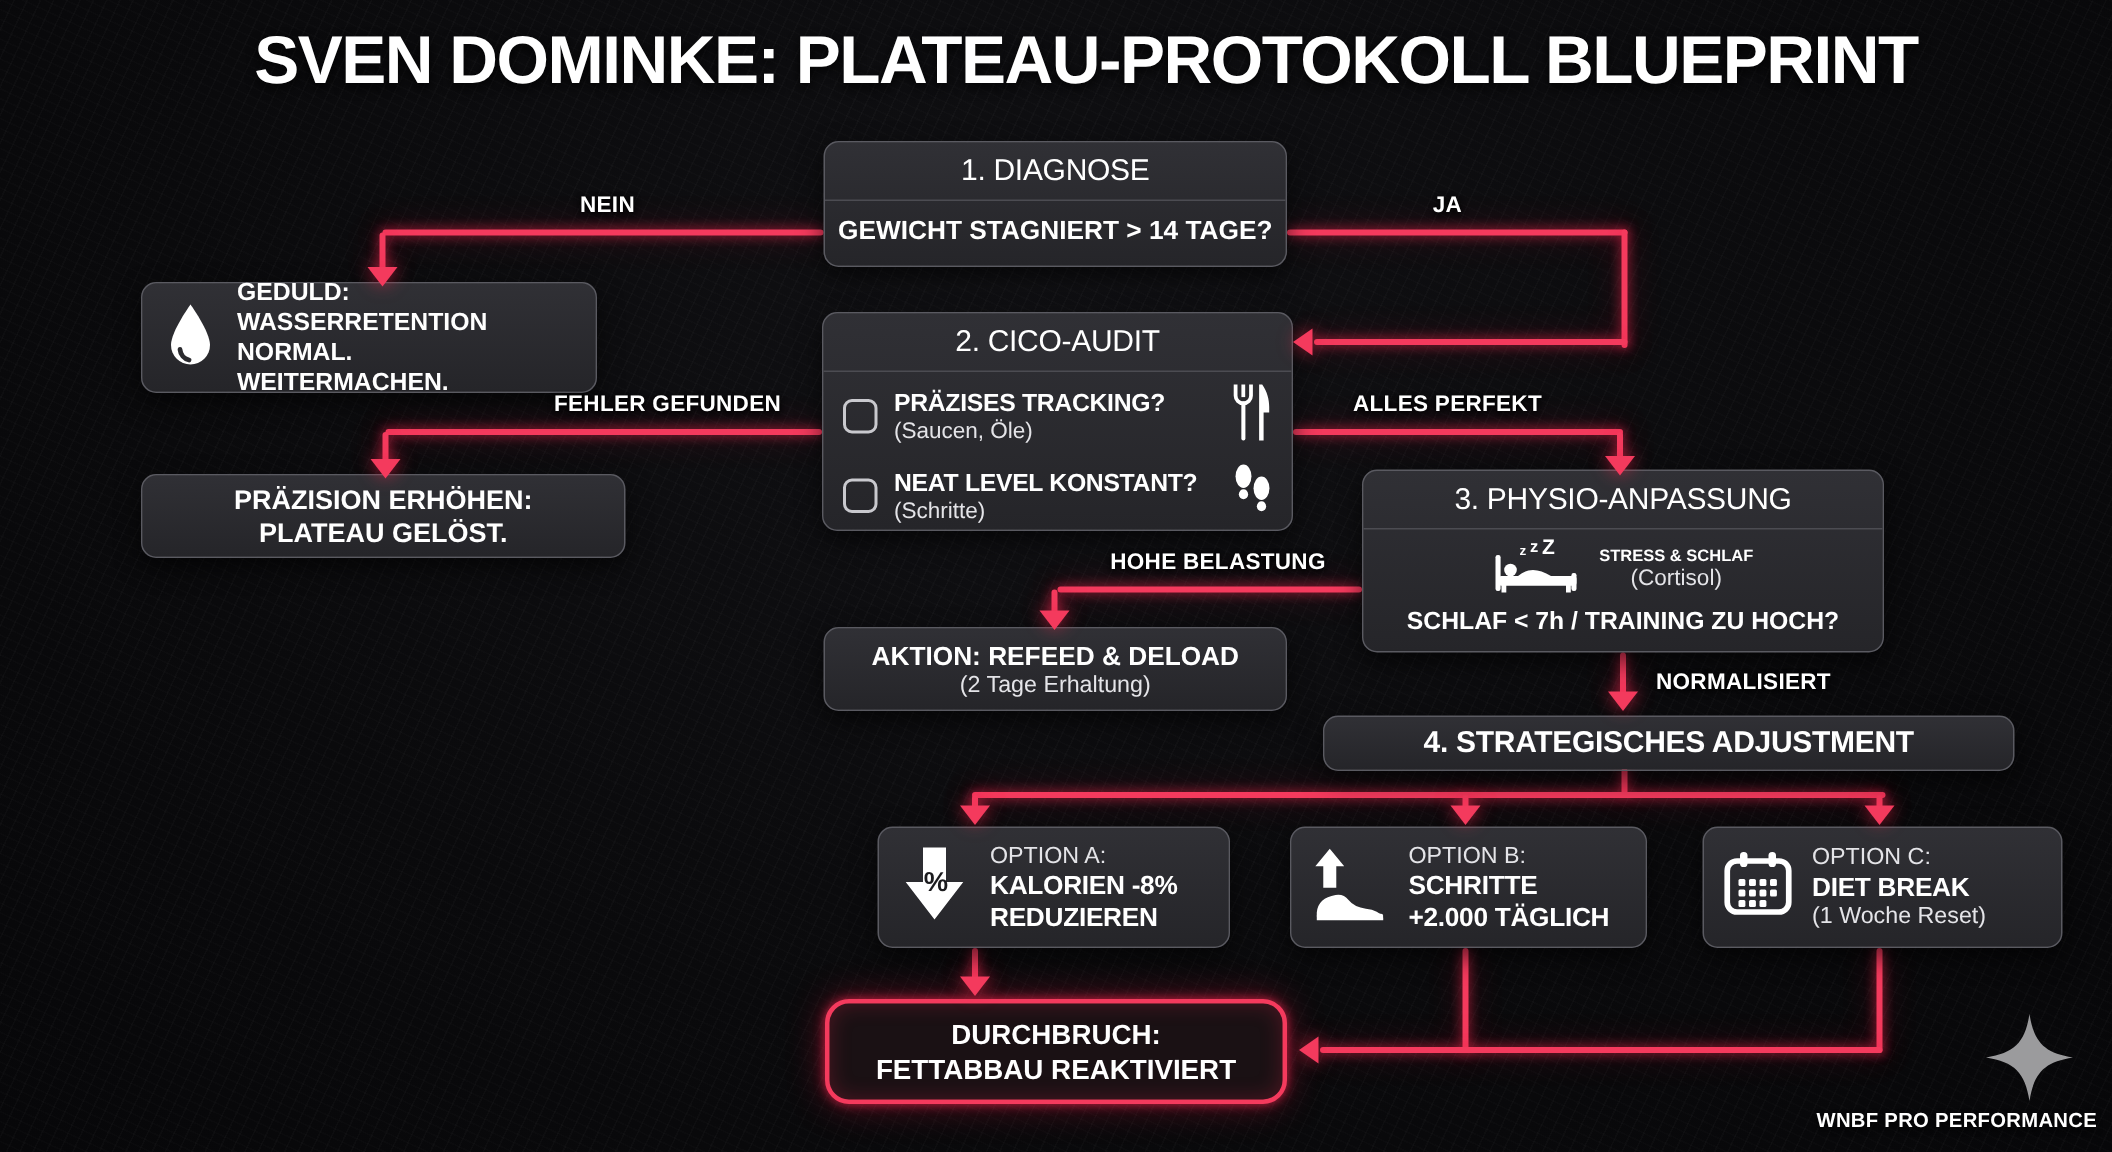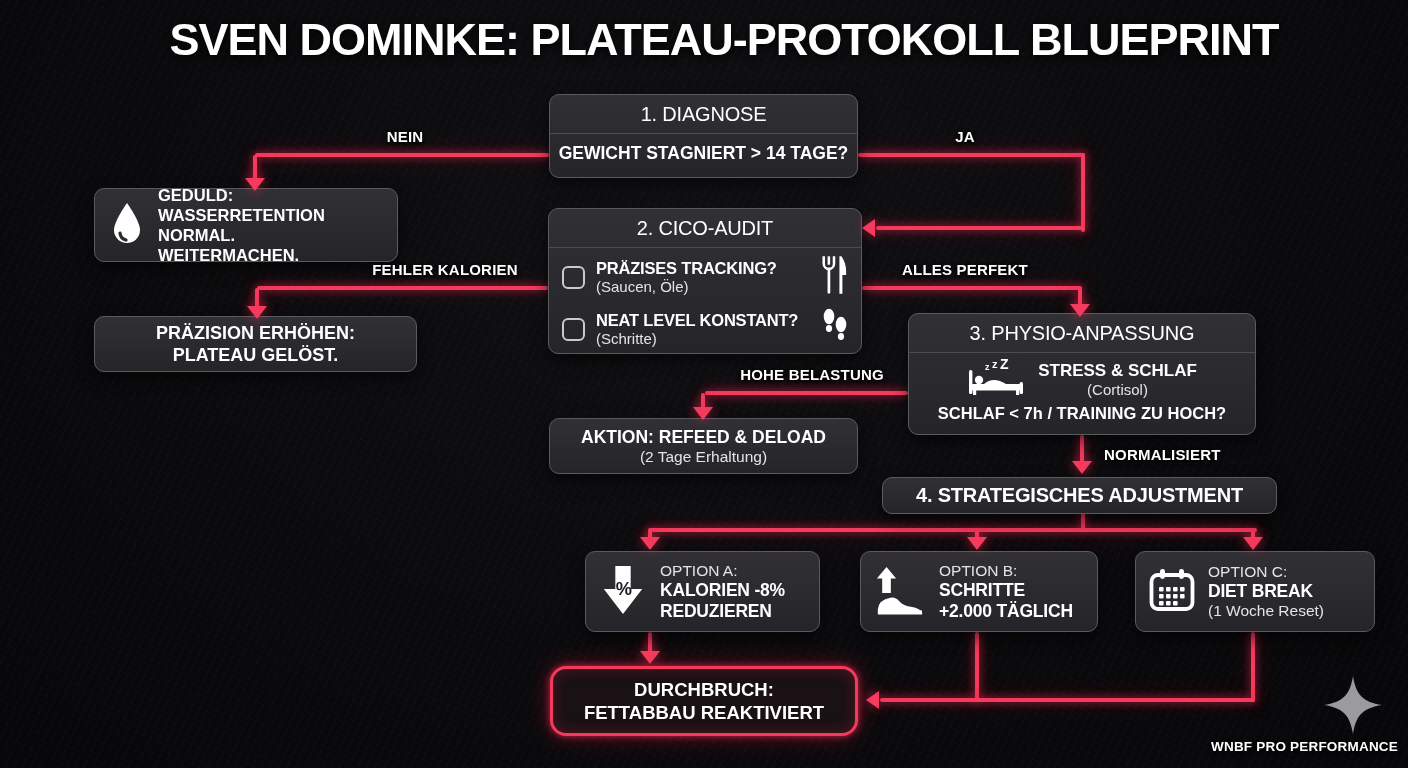--- a/index.html
+++ b/index.html
@@ -52,27 +52,27 @@
   .chk-row{display:flex;align-items:center;gap:11px;padding:6px 13px 2px;}
   .chk{width:23px;height:23px;border:2.5px solid #c9c9ce;border-radius:6px;flex:none;}
   .chk-txt{flex:1;}
   .chk-txt .l1{font-weight:700;font-size:16.5px;letter-spacing:-.2px;}
   .chk-txt .l2{font-weight:400;font-size:15px;color:var(--txt2);}
   .chk-ic{flex:none;}
   .n-praez{left:94px;top:316px;width:323px;height:56px;}
   .n-praez .center-lines{font-weight:700;font-size:18px;line-height:1.25;}
   .n-physio{left:908px;top:313px;width:348px;height:122px;}
   .physio-row{display:flex;justify-content:center;align-items:center;gap:13px;padding:5px 6px 2px;}
-  .physio-row .l1{font-weight:700;font-size:17px;text-align:center;}
+  .physio-row .l1{font-weight:700;font-size:11px;text-align:center;}
   .physio-row .l2{font-weight:400;font-size:15px;color:var(--txt2);text-align:center;}
   .n-physio .q{font-weight:700;font-size:16.5px;text-align:center;padding:2px 20px;}
   .n-aktion{left:549px;top:418px;width:309px;height:56px;}
   .n-aktion .l1{font-weight:700;font-size:17.5px;}
   .n-aktion .l2{font-weight:400;font-size:15.5px;color:var(--txt2);}
-  .n-adjust{left:882px;top:477px;width:395px;height:37px;}
+  .n-adjust{left:882px;top:477px;width:461px;height:37px;}
   .n-adjust .center-lines{font-weight:700;font-size:20px;letter-spacing:-.2px;}
   .opt{display:flex;align-items:center;gap:13px;padding:8px 13px;}
   .n-optA{left:585px;top:551px;width:235px;height:81px;}
   .n-optB{left:860px;top:551px;width:238px;height:81px;}
   .n-optC{left:1135px;top:551px;width:240px;height:81px;}
   .opt .lab{font-weight:400;font-size:15.5px;color:var(--txt2);}
   .opt .b{font-weight:700;font-size:17.5px;letter-spacing:-.2px;line-height:1.18;}
   .opt .r{font-weight:400;font-size:15.5px;color:var(--txt2);line-height:1.2;}
   .n-durch{
     left:550px;top:666px;width:308px;height:70px;z-index:2;
@@ -152,21 +152,21 @@
 
   <div class="edge e-ja-h1"></div>
   <div class="edge e-ja-v"></div>
   <div class="edge e-ja-h2"></div>
   <div class="ah left a-ja"></div>
   <div class="edge-label l-ja">JA</div>
 
   <div class="edge e-fehler-h"></div>
   <div class="edge e-fehler-v"></div>
   <div class="ah down a-fehler"></div>
-  <div class="edge-label l-fehler">FEHLER KALORIEN</div>
+  <div class="edge-label l-fehler">FEHLER GEFUNDEN</div>
 
   <div class="edge e-alles-h"></div>
   <div class="edge e-alles-v"></div>
   <div class="ah down a-alles"></div>
   <div class="edge-label l-alles">ALLES PERFEKT</div>
 
   <div class="edge e-hohe-h"></div>
   <div class="edge e-hohe-v"></div>
   <div class="ah down a-hohe"></div>
   <div class="edge-label l-hohe">HOHE BELASTUNG</div>

